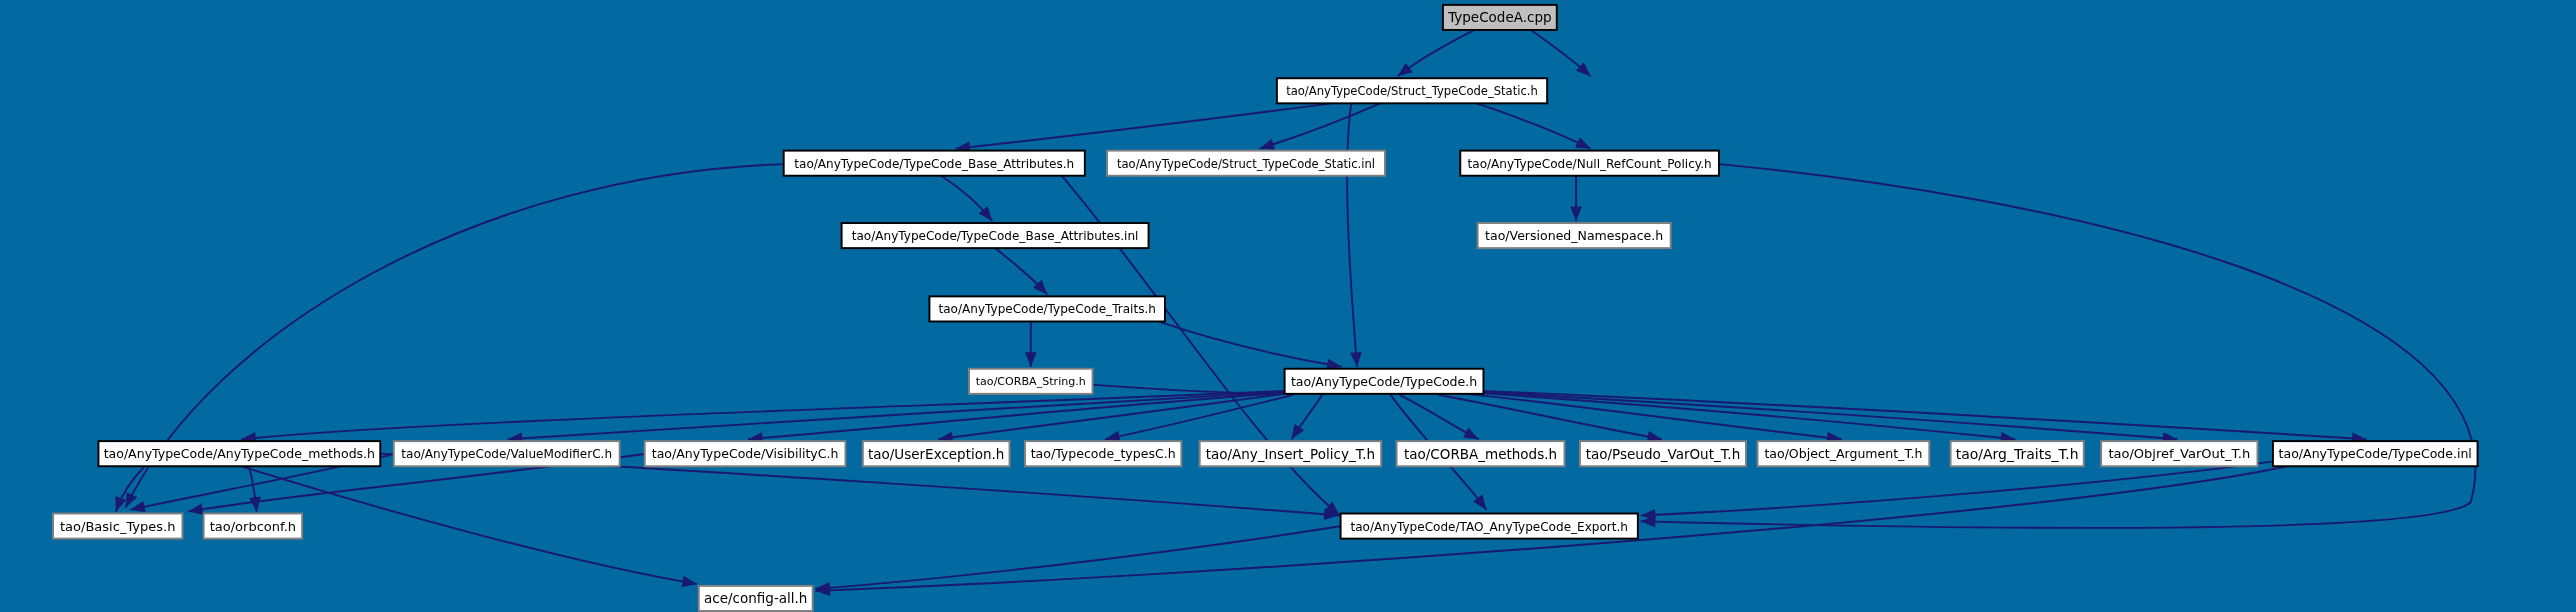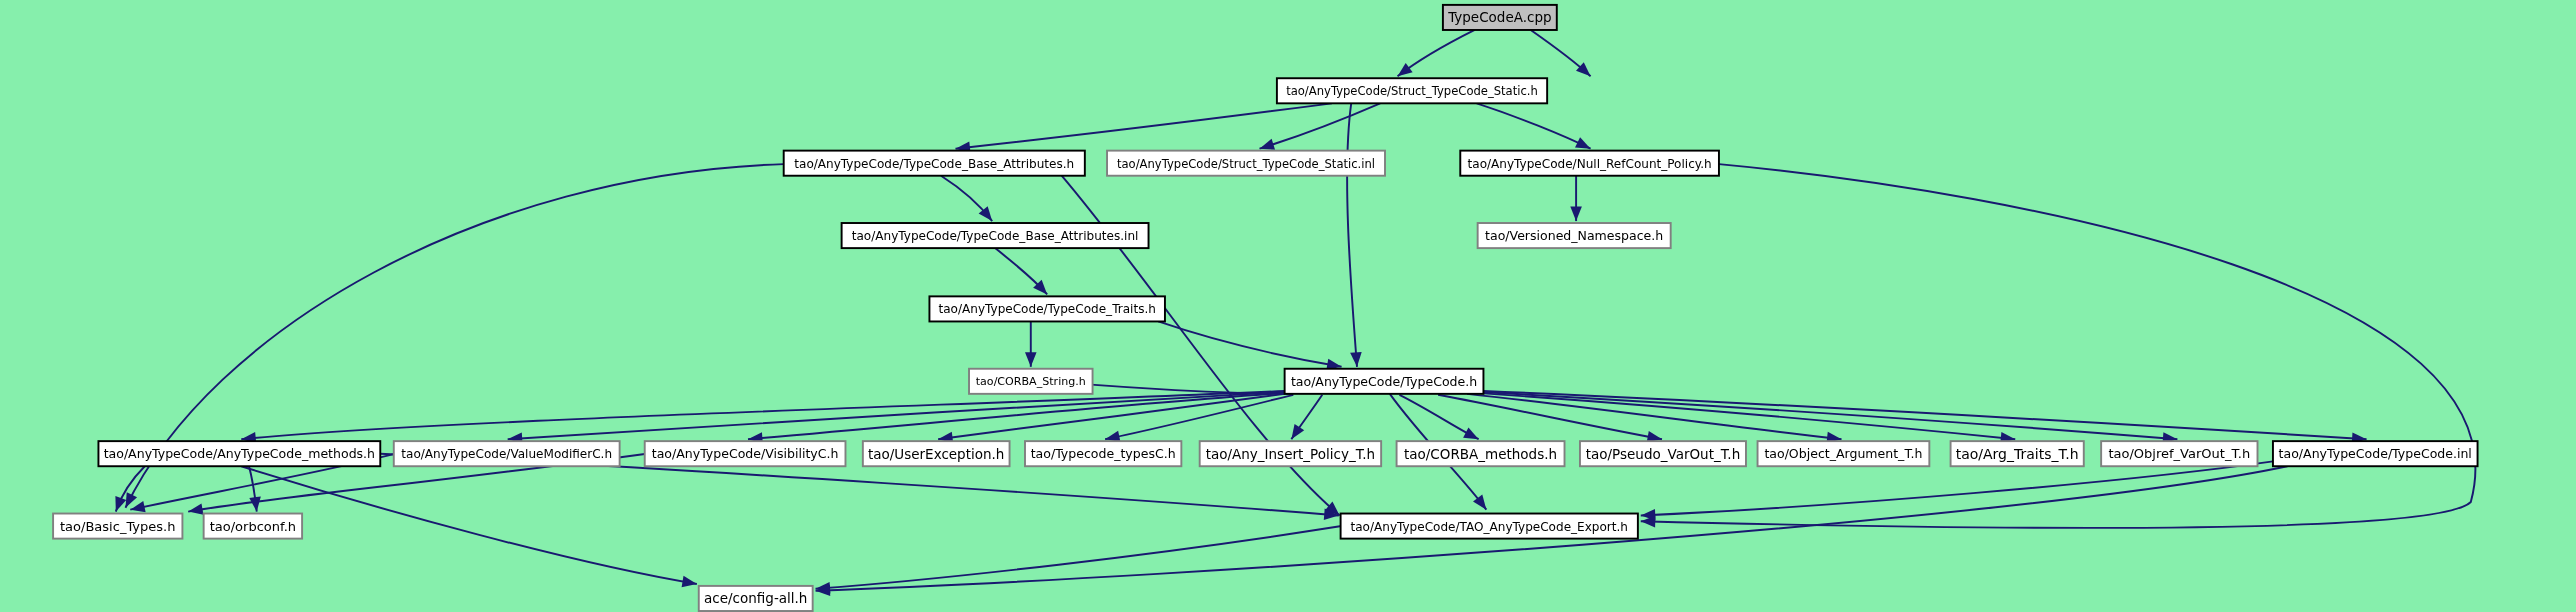--- a/index.html
+++ b/index.html
@@ -8,21 +8,21 @@
     background: #ffffff;
   }
   body {
     font-family: "DejaVu Sans", sans-serif;
   }
   #graph-wrap {
     position: relative;
     width: 2576px;
     height: 613px;
     overflow: hidden;
-    background: #86efac;
+    background: #0369a1;
   }
   svg#depgraph {
     display: block;
     width: 2576px;
     height: 613px;
   }
   .node-box {
     fill: #ffffff;
     stroke: #808080;
     stroke-width: 2;

